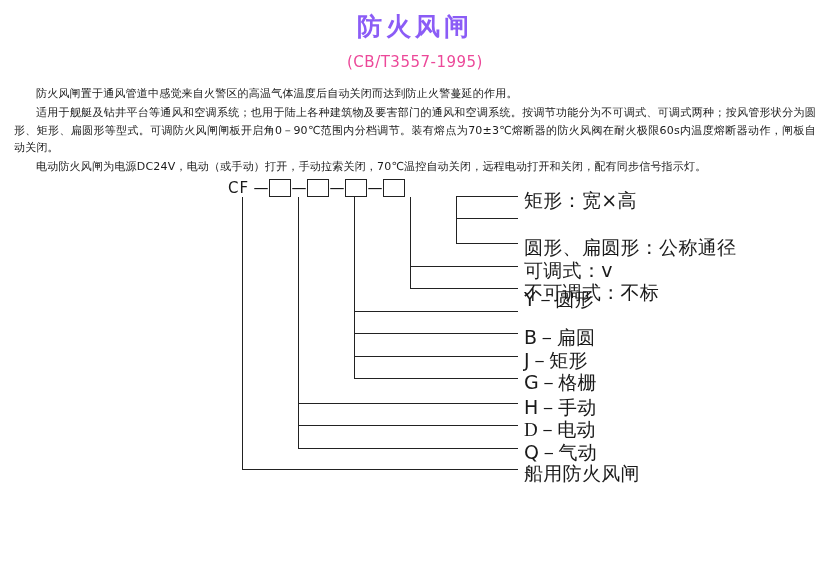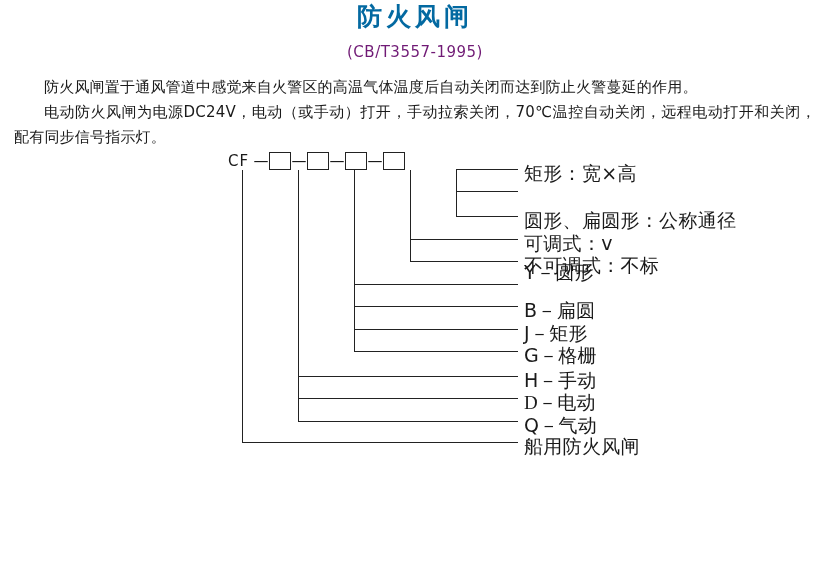--- a/index.html
+++ b/index.html
@@ -20,33 +20,34 @@
     width: 830px;
     height: 587px;
     padding: 0;
     box-sizing: border-box;
   }
   .doc-title {
     text-align: center;
     font-size: 25px;
     font-weight: bold;
     letter-spacing: 4px;
-    color: #0369a1;
+    margin-top: 10px;
+    color: #8b5cf6;
   }
   .doc-standard {
     text-align: center;
     font-size: 15px;
     margin-top: 10px;
     letter-spacing: 0.5px;
-    color: #701a75;
+    color: #ec4899;
   }
   .body-text {
     margin-top: 14px;
     padding: 0 14px 0 14px;
-    font-size: 15px;
+    font-size: 11px;
     line-height: 1.62;
     letter-spacing: 0.2px;
     text-align: justify;
   }
   .body-text p {
     margin: 0 0 1px 0;
     text-indent: 2em;
   }
   
   .diagram {
@@ -102,20 +103,21 @@
 </head>
 <body>
 
 <div class="page">
 
   <div class="doc-title">防火风闸</div>
   <div class="doc-standard">(CB/T3557-1995)</div>
 
   <div class="body-text">
     <p>防火风闸置于通风管道中感觉来自火警区的高温气体温度后自动关闭而达到防止火警蔓延的作用。</p>
+    <p>适用于舰艇及钻井平台等通风和空调系统；也用于陆上各种建筑物及要害部门的通风和空调系统。按调节功能分为不可调式、可调式两种；按风管形状分为圆形、矩形、扁圆形等型式。可调防火风闸闸板开启角0－90℃范围内分档调节。装有熔点为70±3℃熔断器的防火风阀在耐火极限60s内温度熔断器动作，闸板自动关闭。</p>
     <p>电动防火风闸为电源DC24V，电动（或手动）打开，手动拉索关闭，70℃温控自动关闭，远程电动打开和关闭，配有同步信号指示灯。</p>
   </div>
 
   <div class="diagram">
 
     <div class="code-row">
       <span class="code-label">CF</span>
       <span class="dash">—</span>
       <span class="box"></span>
       <span class="dash">—</span>

